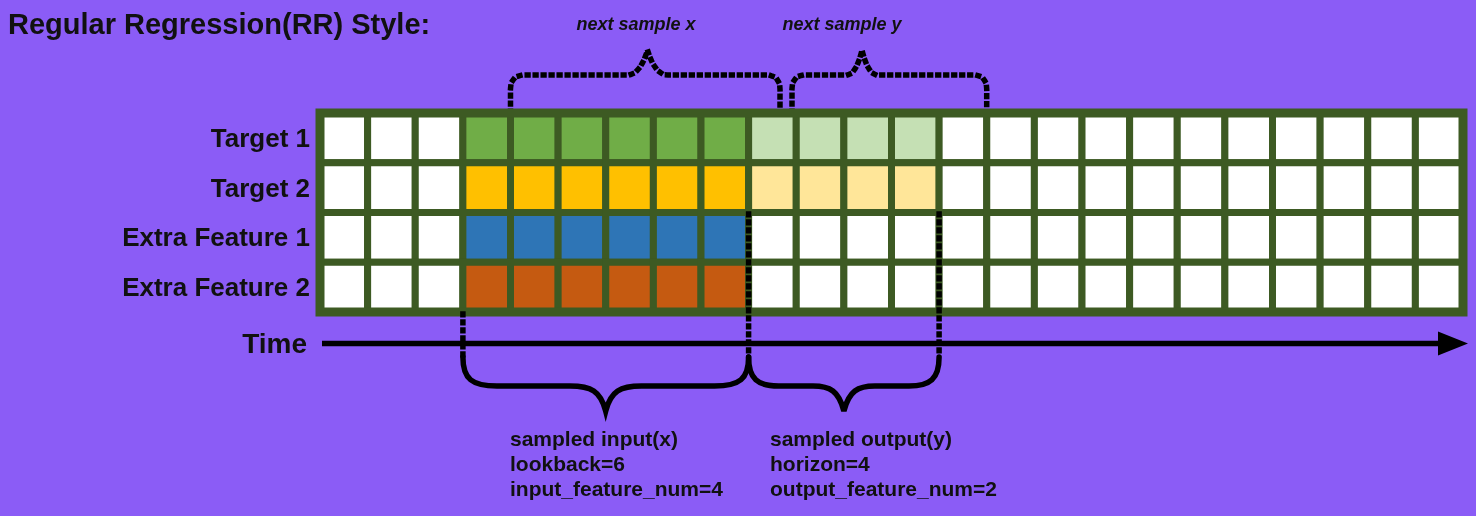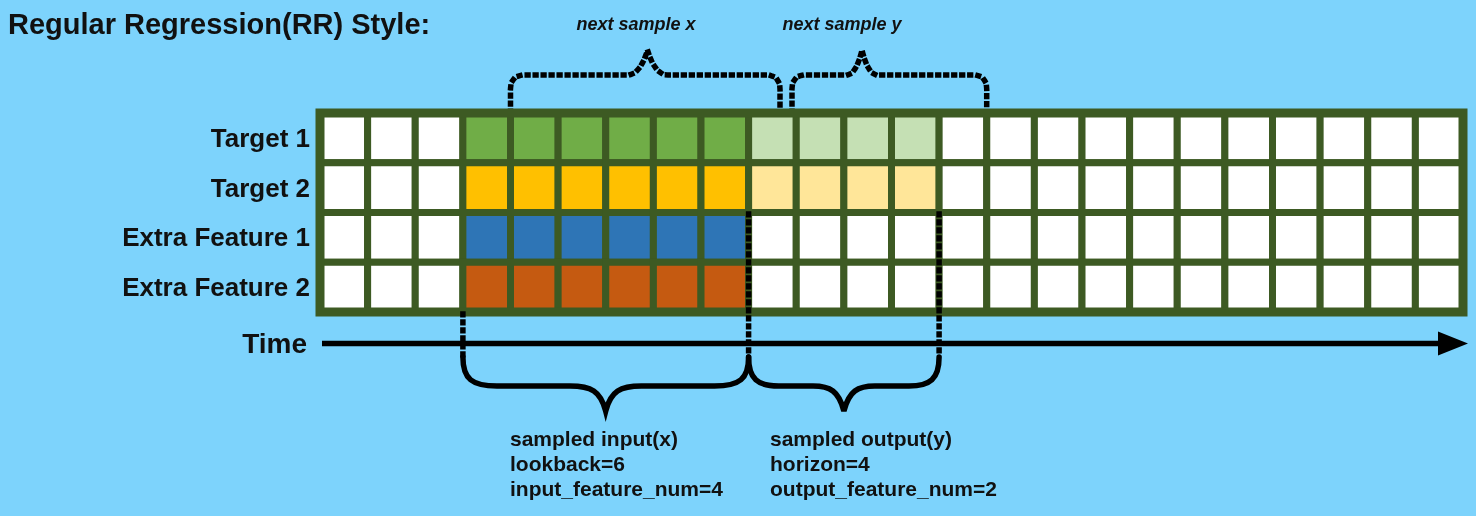--- a/index.html
+++ b/index.html
@@ -1,16 +1,16 @@
 <!DOCTYPE html>
 <html><head>
 <meta charset="utf-8">
 <style>
   html,body { margin:0; padding:0; background:#ffffff; }
-  .stage { position:relative; width:1476px; height:516px; background:#7dd3fc; overflow:hidden; }
+  .stage { position:relative; width:1476px; height:516px; background:#8b5cf6; overflow:hidden; }
   svg { display:block; }
   text { fill:#111111; }
   .title    { font:700 29px "Liberation Sans", sans-serif; }
   .rowlabel { font:700 26px "Liberation Sans", sans-serif; }
   .timelabel{ font:700 28px "Liberation Sans", sans-serif; }
   .toplabel { font:italic 700 18px "Liberation Sans", sans-serif; }
   .note     { font:700 21px "Liberation Sans", sans-serif; }
   .dotted   { fill:none; stroke:#000; stroke-width:5.5; stroke-dasharray:0.8 7.2; stroke-linecap:square; }
   .brace    { fill:none; stroke:#000; stroke-width:5.5; stroke-linecap:round; }
   .axis     { stroke:#000; stroke-width:5.5; }

